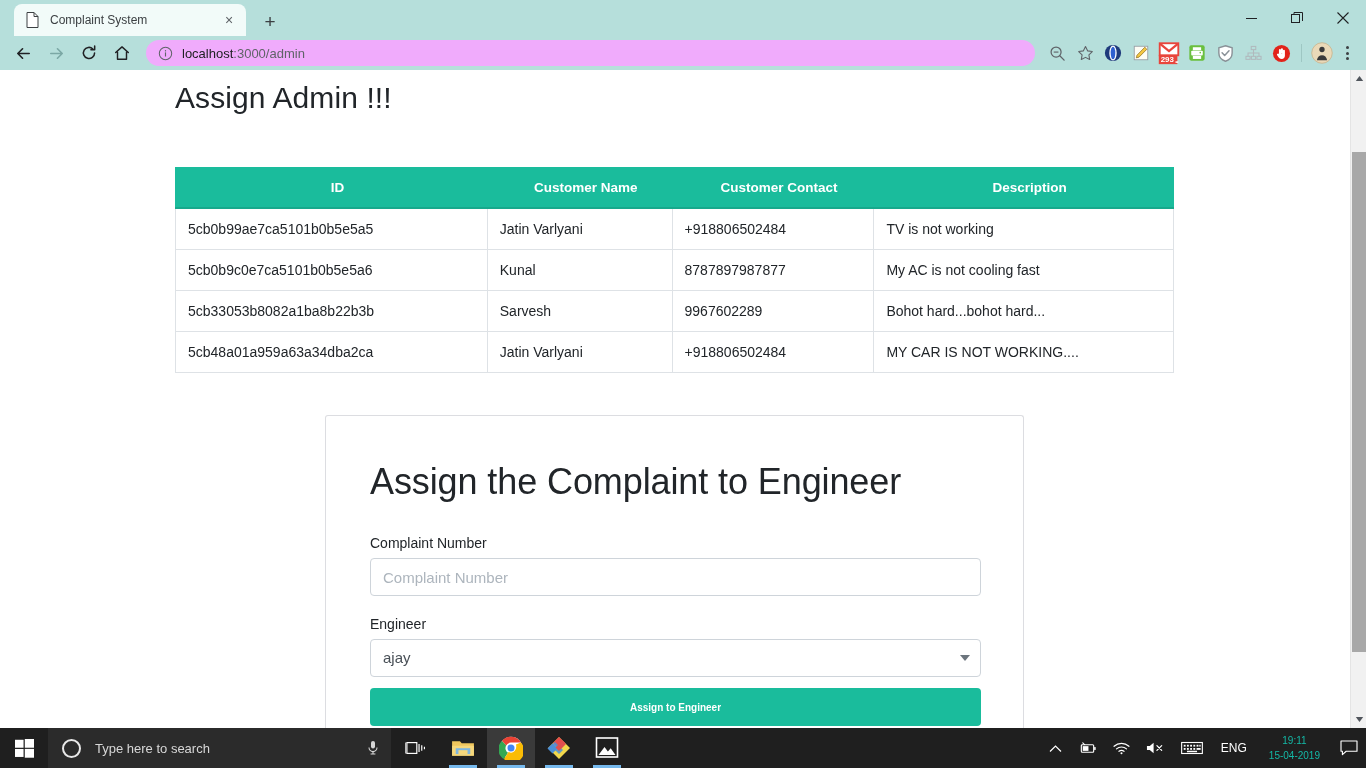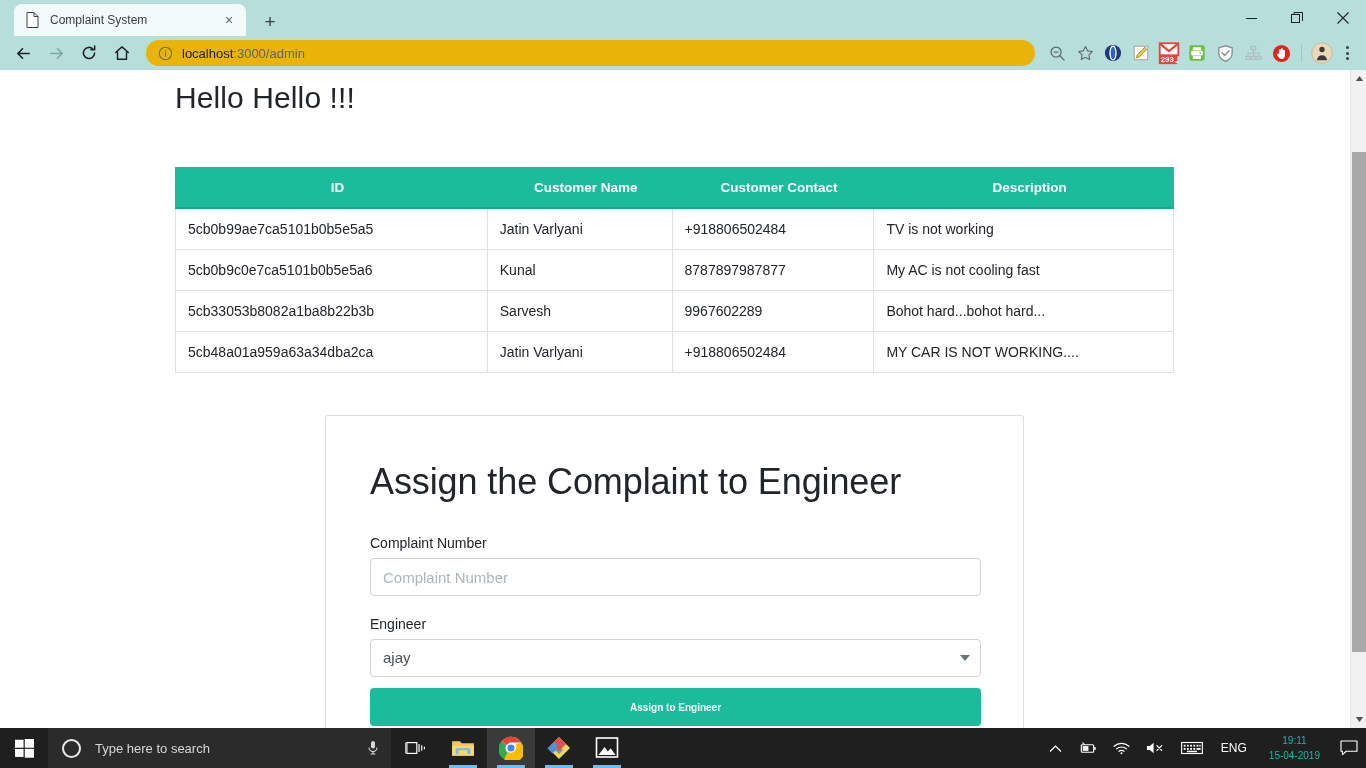--- a/index.html
+++ b/index.html
@@ -44,21 +44,21 @@
   .toolbar {
     position:relative; height:34px; background:#b6dfdb;
     display:flex; align-items:center; padding:0 8px;
   }
   .navbtn {
     width:30px; height:30px; margin-right:3px; display:flex;
     align-items:center; justify-content:center; color:#202124; flex:0 0 30px;
   }
   .navbtn.disabled { color:#8aa8a6; }
   .omnibox {
-    flex:1; height:26px; background:#eab308; border-radius:13px;
+    flex:1; height:26px; background:#f0abfc; border-radius:13px;
     display:flex; align-items:center; padding:0 12px; margin:0 8px 0 6px;
     min-width:0;
   }
   .omni-info { width:15px; height:15px; flex:0 0 15px; color:#5f6368; margin-right:9px; }
   .omni-url { font-size:13px; color:#202124; white-space:nowrap; overflow:hidden; }
   .omni-url .dim { color:#5f6368; }
   .tb-icons { display:flex; align-items:center; flex:0 0 auto; }
   .tb-ico { width:28px; height:28px; display:flex; align-items:center; justify-content:center; position:relative; }
   .tb-sep { width:1px; height:18px; background:#9ec7c3; margin:0 6px; }
   .tb-menu { width:22px; height:28px; display:flex; flex-direction:column; align-items:center; justify-content:center; gap:2.5px; }
@@ -340,21 +340,21 @@
     <div class="tb-menu">
       <i></i>
         <i></i>
         <i></i>
     </div>
   </div>
 
   <div class="viewport">
     <div class="page">
 
-      <h1 class="greeting">Hello Hello !!!</h1>
+      <h1 class="greeting">Assign Admin !!!</h1>
 
       <table class="complaints">
         <thead>
           <tr>
             <th class="col-id">ID</th>
             <th class="col-name">Customer Name</th>
             <th class="col-con">Customer Contact</th>
             <th class="col-desc">Description</th>
           </tr>
         </thead>

